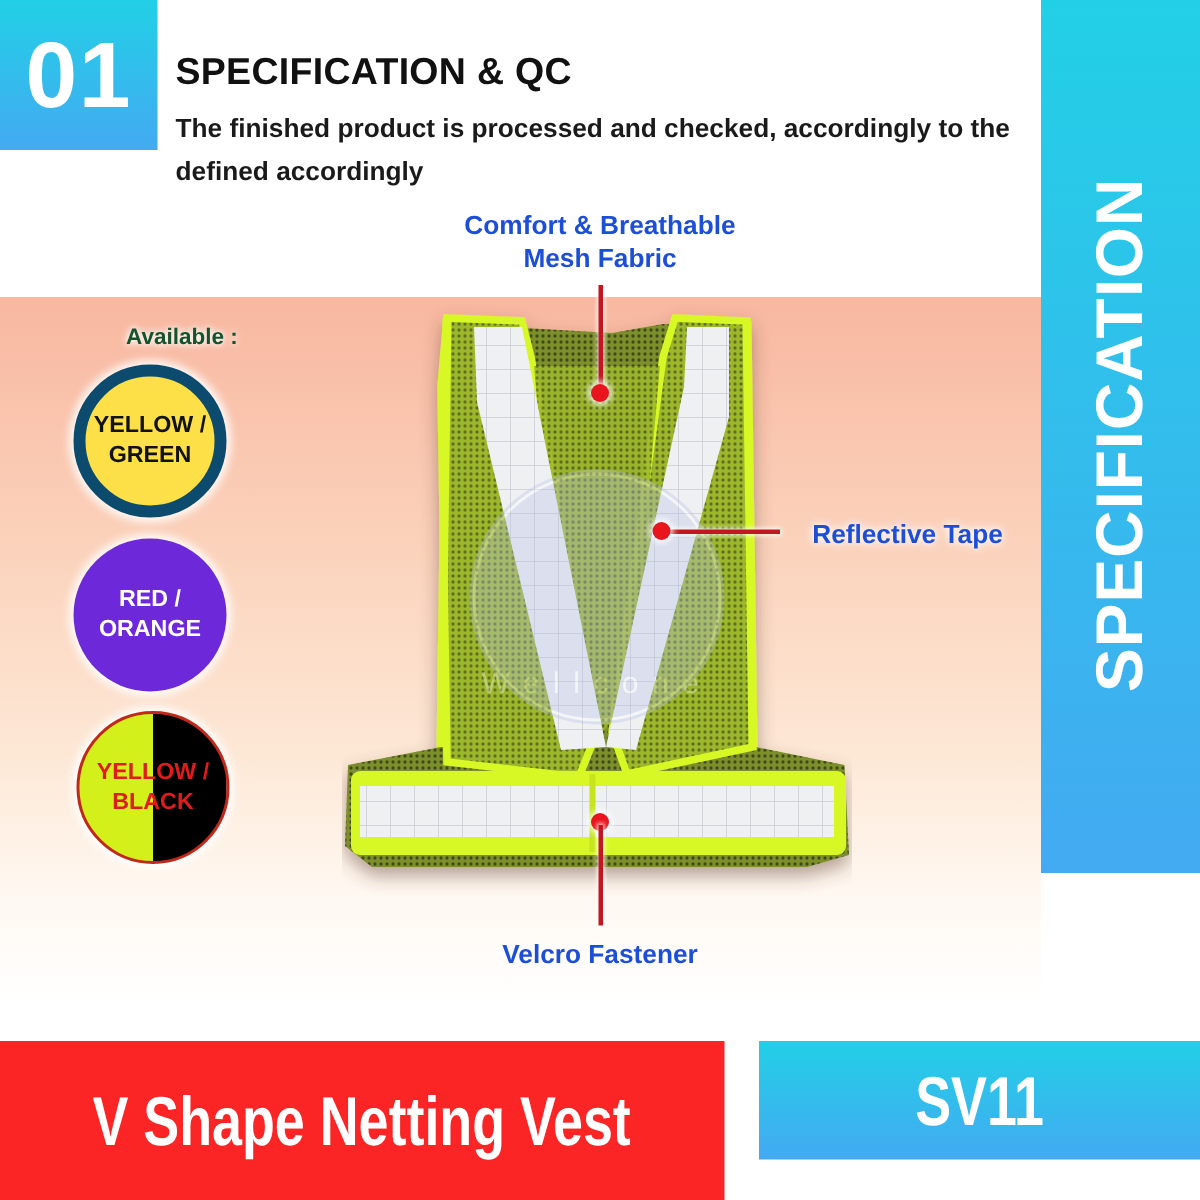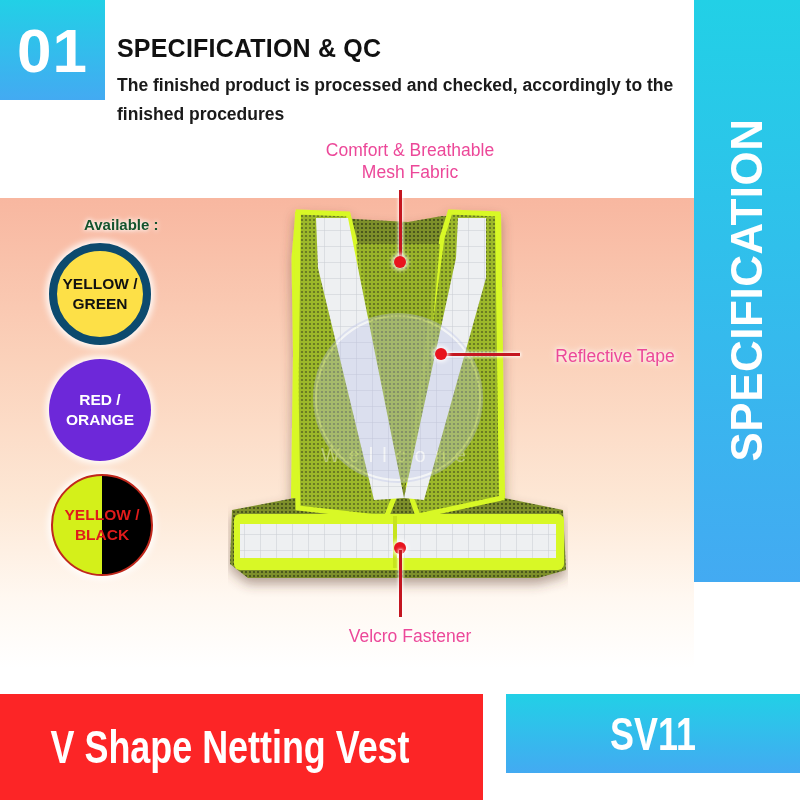--- a/index.html
+++ b/index.html
@@ -29,46 +29,46 @@
     font-weight:bold; font-size:15.5px; line-height:20px;
     box-shadow:0 0 6px 3px rgba(255,255,255,0.9); }
   .sw1 { left:49px; top:243px; background:#fde047; border:8px solid #0c4a6e; color:#111; }
   .sw2 { left:49px; top:359px; background:#6d28d9; color:#fff; }
   .sw3 { left:51px; top:474px; background:linear-gradient(90deg,#d4f01a 0%,#d4f01a 50%,#000 50%,#000 100%);
          border:2px solid #c0281c; color:#e01b1b; }
 
   
   .vest { position:absolute; left:228px; top:198px; width:340px; height:410px; }
 
-  .callout-text { position:absolute; color:#ec4899; font-weight:normal; font-size:17.5px; text-align:center; line-height:22px;
-    text-shadow:0 0 4px #fff, 0 0 8px #fff; white-space:nowrap;margin-left:10px; }
+  .callout-text { position:absolute; color:#1d4ed8; font-weight:bold; font-size:17.5px; text-align:center; line-height:22px;
+    text-shadow:0 0 4px #fff, 0 0 8px #fff; white-space:nowrap; }
   .ct-top { left:400px; top:139px; transform:translateX(-50%); }
   .ct-right { left:605px; top:345px; transform:translateX(-50%); }
   .ct-bottom { left:400px; top:625px; transform:translateX(-50%); }
 
   .line { position:absolute; background:#c41620; box-shadow:0 0 3px 1px rgba(255,255,255,0.85); }
   .dot { position:absolute; width:12px; height:12px; border-radius:50%; background:#e8141e;
     box-shadow:0 0 4px 2px rgba(255,255,255,0.85); }
 
   .banner-red { position:absolute; left:0; top:694px; width:483px; height:106px; background:#fc2526;
-    display:flex; align-items:center; justify-content:flex-start; }
+    display:flex; align-items:center; justify-content:center; }
   .banner-red span { color:#fff; font-weight:bold; font-size:46px; display:inline-block; transform:scaleX(0.78); white-space:nowrap; }
   .banner-blue { position:absolute; left:506px; top:694px; width:294px; height:79px;
     background:linear-gradient(180deg,#22d0e6 0%,#43aaf2 100%);
     display:flex; align-items:center; justify-content:center; }
   .banner-blue span { color:#fff; font-weight:bold; font-size:46px; display:inline-block; transform:scaleX(0.78); }
 </style>
 </head>
 <body>
 
 <div class="num-box">
   <span>01</span>
 </div>
 <div class="title">SPECIFICATION &amp; QC</div>
-<div class="subtitle">The finished product is processed and checked, accordingly to the finished procedures</div>
+<div class="subtitle">The finished product is processed and checked, accordingly to the defined accordingly</div>
 
 <div class="bg-grad"></div>
 
 <div class="side-panel"></div>
 <div class="side-text">SPECIFICATION</div>
 
 <div class="avail">Available :</div>
 
 <div class="swatch sw1">
   <span style="width:80px">YELLOW / GREEN</span>

